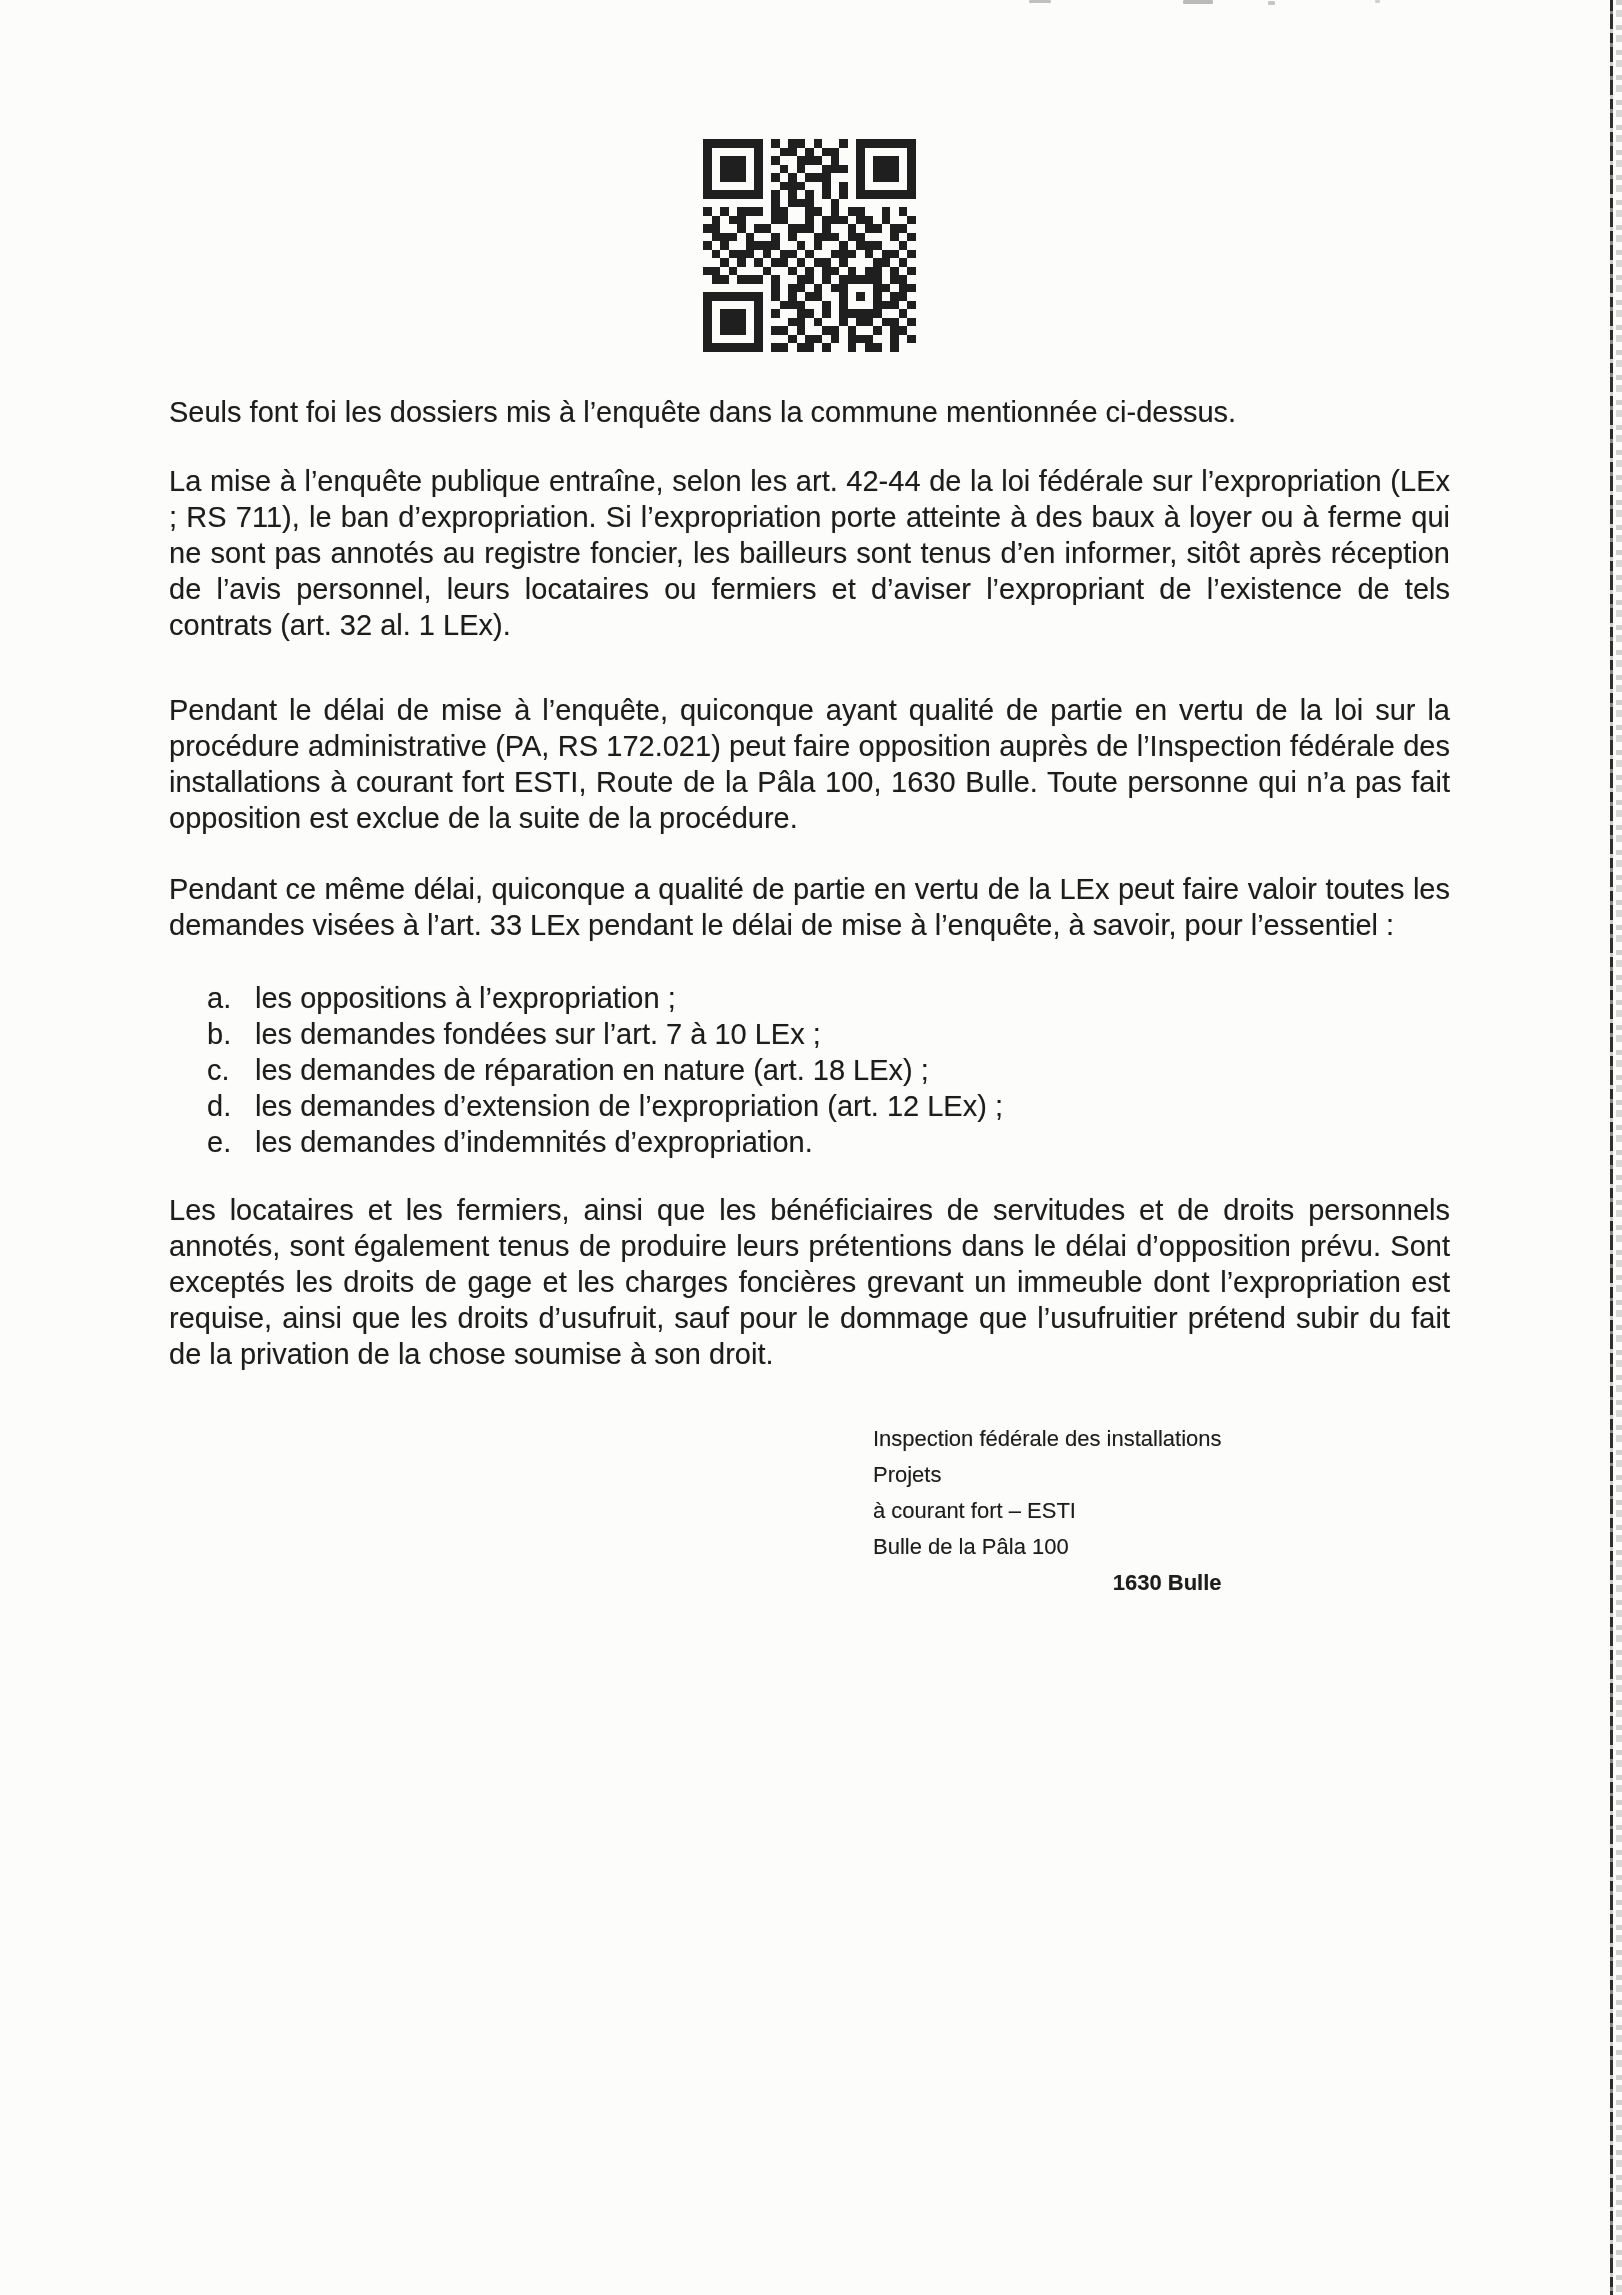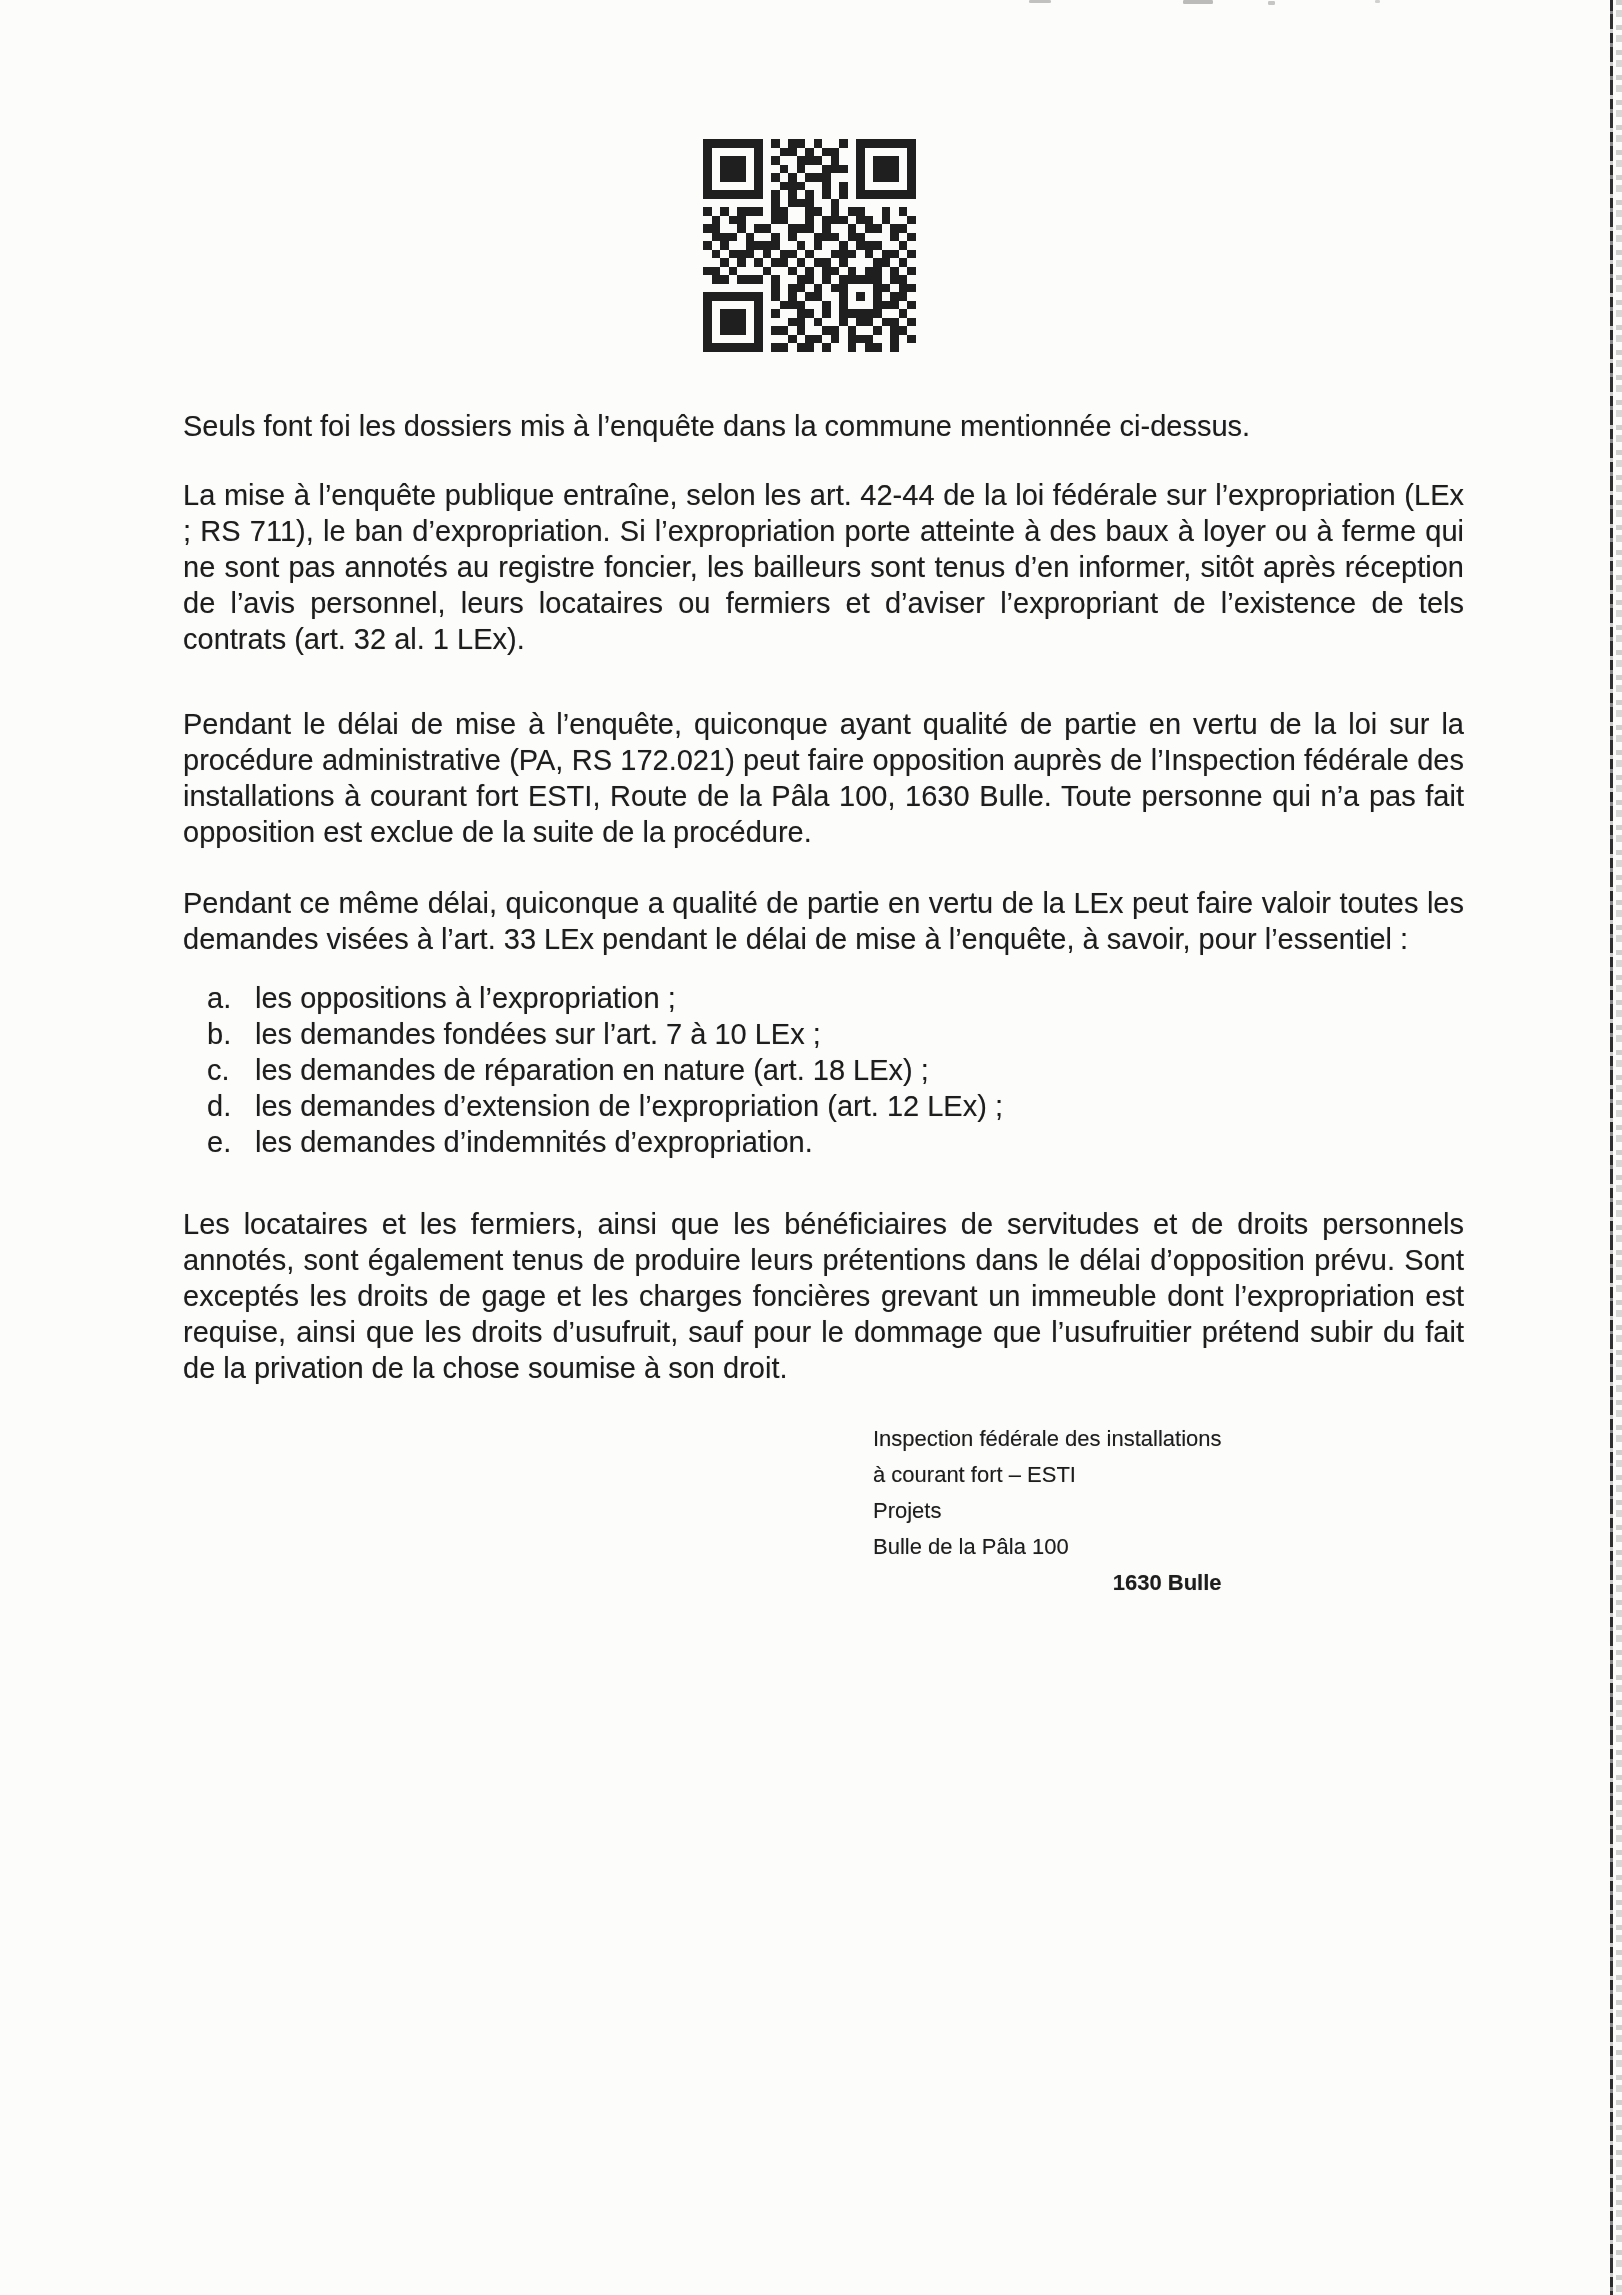--- a/index.html
+++ b/index.html
@@ -13,21 +13,21 @@
     text-shadow:0 0 0.7px rgba(25,25,25,.38);
   }
   .block{
     position:absolute;
     left:165px;
     width:1281px;
     font-size:29px;
     line-height:36px;
     text-align:justify;
     text-align-last:left;
-    margin:18px;
+    margin:4px;
   }
   .qr-wrap{
     position:absolute;
     left:703px;top:139px;
     width:213px;height:213px;
   }
   .list-block{
     position:absolute;
     left:207px;
     width:1243px;
@@ -451,22 +451,22 @@
     <div class="li">
       <span class="marker">e.</span>
       <span class="li-text">les demandes d’indemnités d’expropriation.</span>
     </div>
   </div>
 
   <p class="block" style="top:1188px;">Les locataires et les fermiers, ainsi que les bénéficiaires de servitudes et de droits personnels annotés, sont également tenus de produire leurs prétentions dans le délai d’opposition prévu. Sont exceptés les droits de gage et les charges foncières grevant un immeuble dont l’expropriation est requise, ainsi que les droits d’usufruit, sauf pour le dommage que l’usufruitier prétend subir du fait de la privation de la chose soumise à son droit.</p>
 
   <div class="signature">
     <div>Inspection fédérale des installations</div>
+    <div>Projets</div>
     <div>à courant fort – ESTI</div>
-    <div>Projets</div>
     <div>Bulle de la Pâla 100</div>
     <div class="bold">1630 Bulle</div>
   </div>
 
   <div class="scanline-dark"></div>
   <div class="scanline-faint"></div>
 
 </div>
 
 

